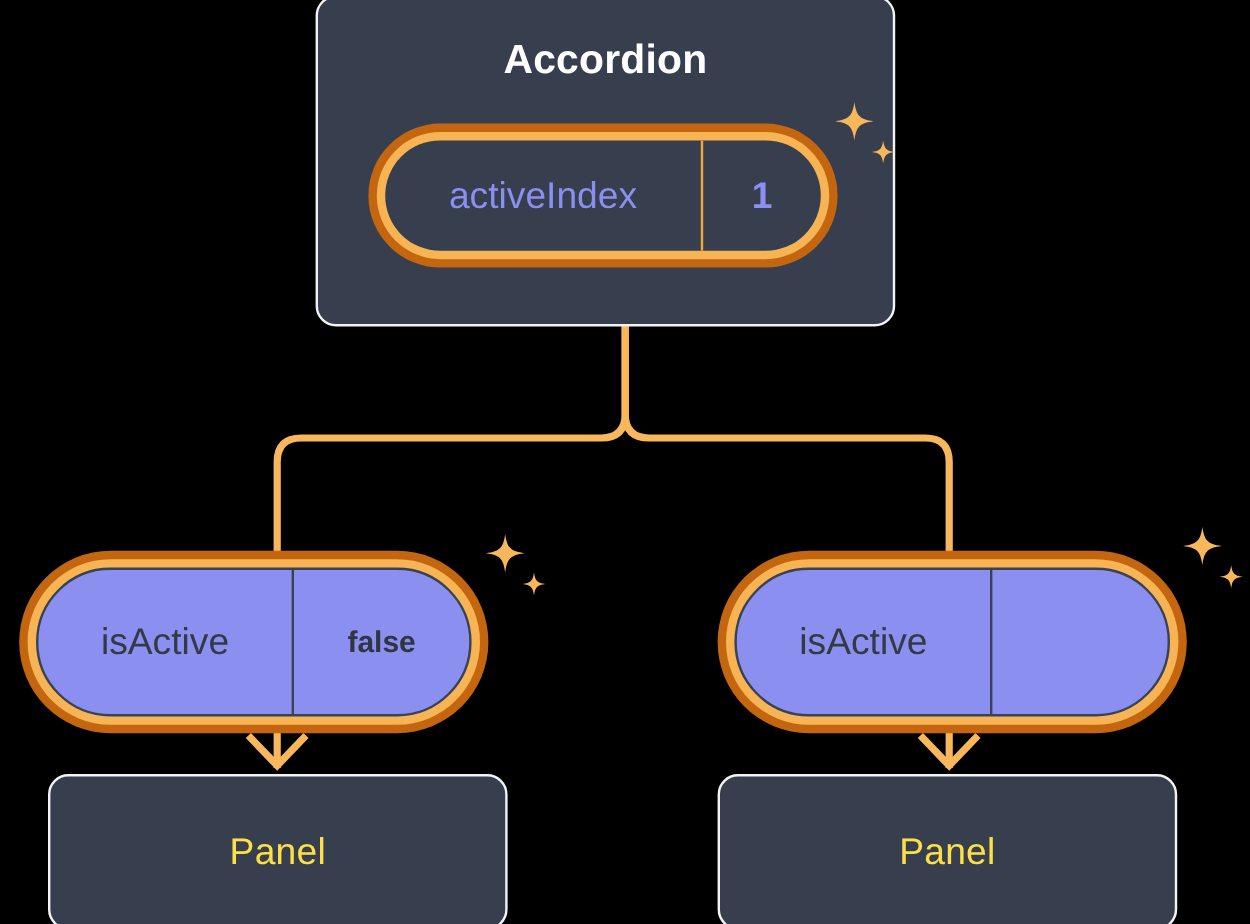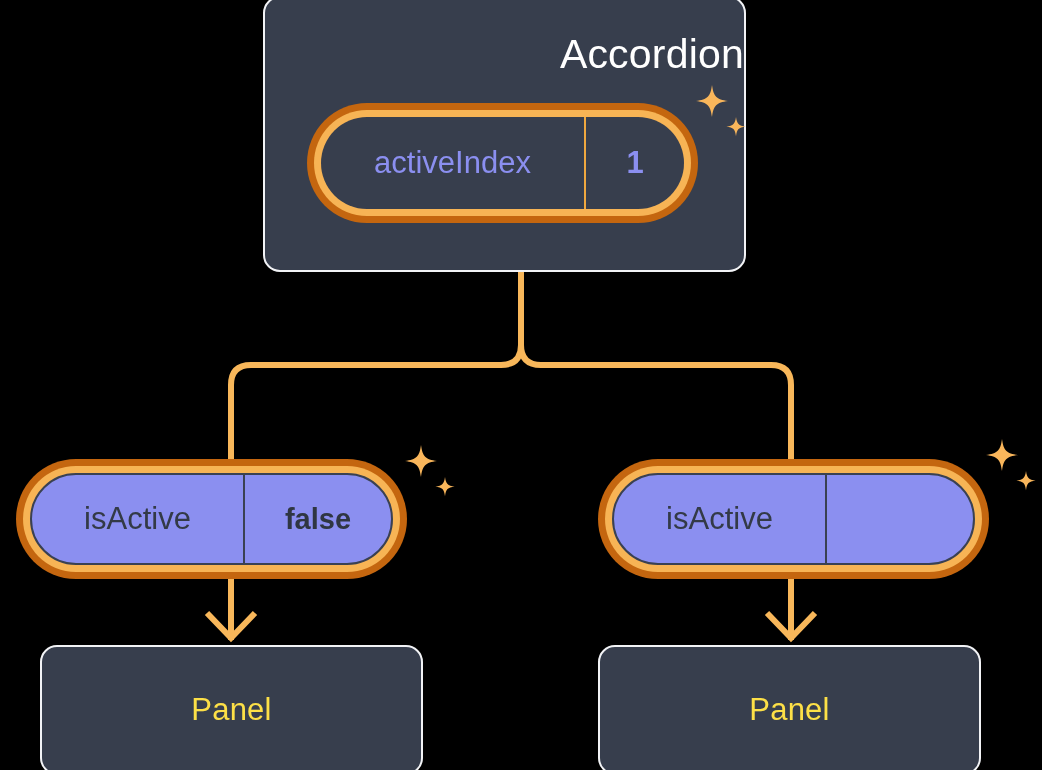--- a/index.html
+++ b/index.html
@@ -53,24 +53,24 @@
     justify-content: center;
   }
   #panel-left  { left: 40px;  top: 645px; }
   #panel-right { left: 598px; top: 645px; }
 
   .card-title {
     position: absolute;
     left: 0;
     top: 33px;
     width: 100%;
-    text-align: right;
+    text-align: center;
     color: #FFFFFF;
-    font-size: 41px;
-    font-weight: 400;
+    font-size: 34px;
+    font-weight: 700;
     letter-spacing: 0.2px;
   }
   .panel-label {
     color: #fde047;
     font-size: 31px;
     font-weight: 400;
     letter-spacing: 0.2px;
   }
 
   
@@ -132,41 +132,41 @@
   #pill-accordion .pill-val {
     flex: 1 1 auto;
     color: #8B8FF0;
     font-size: 31px;
     font-weight: 700;
   }
 
   
   .pill-prop {
     width: 391px;
-    height: 120px;
+    height: 152px;
     top: 459px;
   }
   #pill-left  { left: 16px;  }
   #pill-right { left: 598px; }
 
   .pill-prop .pill-body {
     background: #8B8FF0;
     border: 2px solid #3A4152;
   }
   .pill-prop .pill-key {
     flex: 0 0 213px;
     color: #333A47;
     font-size: 31px;
     font-weight: 400;
     border-right: 2px solid #3A4152;
   }
   .pill-prop .pill-val {
     flex: 1 1 auto;
     color: #2F3642;
-    font-size: 29px;
+    font-size: 25px;
     font-weight: 700;
   }
 
   
   .sparkle-group {
     position: absolute;
     z-index: 4;
     pointer-events: none;
   }
   #sparkle-accordion { left: 690px; top: 83px;  width: 58px; height: 62px; }

